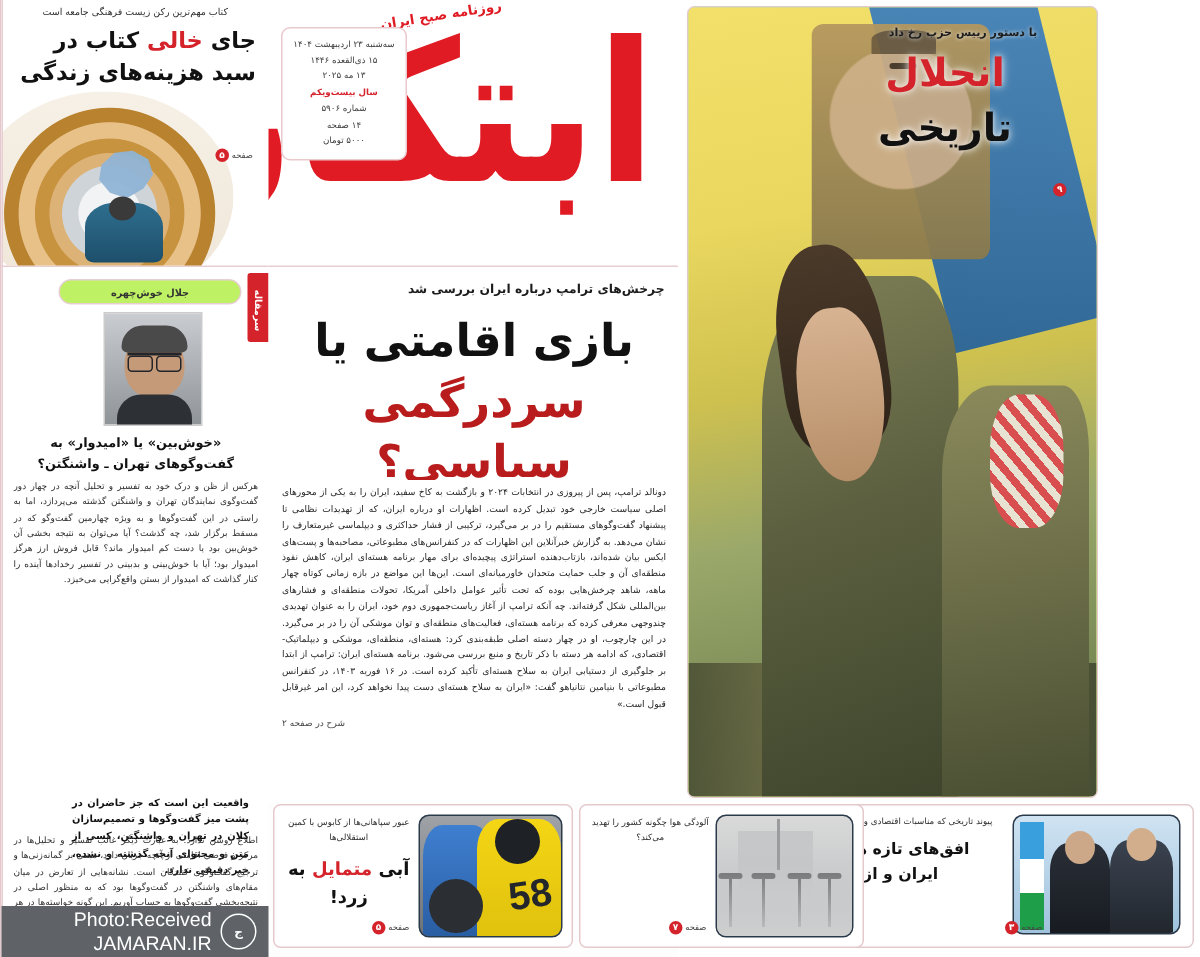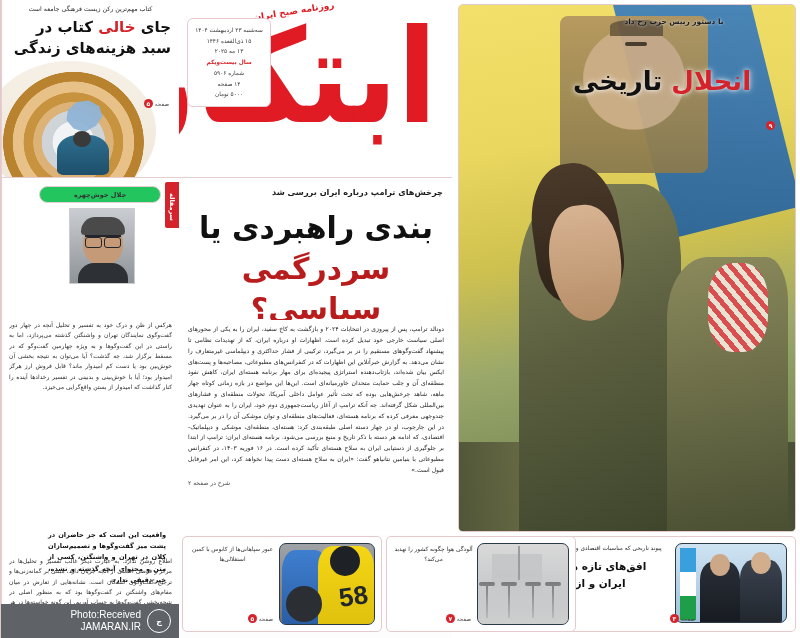--- a/index.html
+++ b/index.html
@@ -152,21 +152,21 @@
     position: absolute; right: 0; top: 4px;
     background: #d5232b; color: #fff;
     font-size: 6.5px; font-weight: bold;
     padding: 7px 3px; writing-mode: vertical-rl;
     border-radius: 2px 0 0 2px; height: 46px;
   }
   .op-pill {
     position: absolute; right: 18px; top: 8px;
     width: 122px; height: 17px;
     border: 1px solid #e6ced2; border-radius: 9px;
-    background: #22c55e;
+    background: #bef264;
     display: flex; align-items: center; justify-content: center;
     font-size: 6.5px; color: #333; font-weight: bold;
   }
   .op-photo {
     position: absolute; right: 44px; top: 30px;
     width: 66px; height: 76px;
     border: 1px solid #ccc;
     background: linear-gradient(#c9ccd1, #8f9499);
     overflow: hidden;
   }
@@ -233,28 +233,28 @@
     width: 178px; height: 34px;
     background: #5f6368;
     display: flex; align-items: center; gap: 6px; padding: 0 8px;
   }
   .wm-logo {
     width: 24px; height: 24px; border-radius: 50%;
     border: 1.5px solid #fff; color: #fff;
     display: flex; align-items: center; justify-content: center;
     font-size: 8px; font-weight: bold;
   }
-  .wm-text { color: #fff; font-size: 10px; line-height: 1.25; font-family: "Liberation Sans", sans-serif; }
+  .wm-text { color: #fff; font-size: 13px; line-height: 1.25; font-family: "Liberation Sans", sans-serif; }
 
   
   .right { position: absolute; left: 452px; top: 0; width: 348px; height: 638px; background: #fff; }
 
   .hero {
     position: absolute; left: 6px; top: 4px;
-    width: 338px; height: 528px;
+    width: 274px; height: 528px;
     border: 1px solid #e4cacd; border-radius: 5px;
     overflow: hidden; background: #bef264;
   }
   .hero-sky {
     position: absolute; inset: 0;
     background: linear-gradient(170deg,#f3e06a 0%, #e9d75f 26%, #cfc14f 46%, #9aa86a 64%, #5f7346 100%);
   }
   .hero-flagblue {
     position: absolute; left: 54%; top: -4%;
     width: 40%; height: 46%;
@@ -310,21 +310,20 @@
   .hero-kicker {
     position: absolute; right: 16px; top: 12px; left: 110px;
     font-size: 7.4px; color: #1d1d1d; font-weight: bold; text-align: center;
     text-shadow: 0 0 3px rgba(255,255,255,.85);
   }
   .hero-h1 {
     position: absolute; right: 14px; top: 26px; left: 84px;
     font-size: 26px; font-weight: bold; color: #111;
     text-align: center; line-height: 1.42;
     text-shadow: 0 0 4px rgba(255,255,255,.8), 0 0 8px rgba(255,255,255,.55);
-    margin-top: 32px;
   }
   .hero-h1 .red { color: #d5232b; }
   .hero-badge { position: absolute; right: 20px; top: 108px; }
 
   
   .panel {
     position: absolute; bottom: 6px; height: 96px;
     border: 1px solid #e4cacd; border-radius: 5px;
     background: #fff; overflow: hidden;
   }
@@ -425,34 +424,35 @@
         <div class="red">سال بیست‌ویکم</div>
         <div>شماره ۵۹۰۶</div>
         <div>۱۴ صفحه</div>
         <div>۵۰۰۰ تومان</div>
       </div>
     </div>
 
     <div class="lead">
       <div class="lead-kicker">چرخش‌های ترامپ درباره ایران بررسی شد</div>
       <div class="lead-h1">
-        <div>بندی راهبردی یا</div>
+        <div>بازی اقامتی یا</div>
         <div class="red">سردرگمی سیاسی؟</div>
       </div>
     </div>
 
     <div class="opinion">
       <div class="op-tab">سرمقاله</div>
       <div class="op-pill">جلال خوش‌چهره</div>
       <div class="op-photo">
         <div class="op-face"></div>
         <div class="op-hair"></div>
         <div class="op-glass"></div>
         <div class="op-body"></div>
       </div>
+      <div class="op-title">«خوش‌بین» یا «امیدوار» به گفت‌وگوهای تهران ـ واشنگتن؟</div>
       <div class="op-text">هرکس از ظن و درک خود به تفسیر و تحلیل آنچه در چهار دور گفت‌وگوی نمایندگان تهران و واشنگتن گذشته می‌پردازد، اما به راستی در این گفت‌وگوها و به ویژه چهارمین گفت‌وگو که در مسقط برگزار شد، چه گذشت؟ آیا می‌توان به نتیجه بخشی آن خوش‌بین بود یا دست کم امیدوار ماند؟ قابل فروش ارز هرگز امیدوار بود؛ آیا با خوش‌بینی و بدبینی در تفسیر رخدادها آینده را کنار گذاشت که امیدوار از بستن واقع‌گرایی می‌خیزد.</div>
       <div class="op-title2">واقعیت این است که جز حاضران در پشت میز گفت‌وگوها و تصمیم‌سازان کلان در تهران و واشنگتن، کسی از متن و محتوای آنچه گذشته و نشده، خبر دقیقی ندارد.</div>
       <div class="op-text2">اطلاع روشن ندارد. به عبارت دیگر غالب تفسیر و تحلیل‌ها در مرکز و فرضی اقامتی از آنچه جریان دارد، مبتنی بر گمانه‌زنی‌ها و ترجیح گفت‌وگوی کنندگان است. نشانه‌هایی از تعارض در میان مقام‌های واشنگتن در گفت‌وگوها بود که به منظور اصلی در نتیجه‌بخشی گفت‌وگوها به حساب آوریم. این گونه خواسته‌ها در هر مذاکره بر سر اختلافات میان دو طرف امری معمول است، اما این که آیا طرح یک‌جانبه آن مورد قبول طرف دیگر قرار می‌گیرد یا نه؟ به شکل و موقعیت طرف‌ها بستگی دارد. تهران هرگز خود را در موقعیتی ندیده و نمی‌بیند که بخواهد تن به خواسته‌هایی دهد که با اصول و اعتبار آن مغایرت دارد. اصول گفت‌وگو و یا مذاکره برپایه چانه‌زنی و مهارتی است که هریک از طرفین به کار می‌گیرند.</div>
     </div>
 
     <div class="article">
       <p>دونالد ترامپ، پس از پیروزی در انتخابات ۲۰۲۴ و بازگشت به کاخ سفید، ایران را به یکی از محورهای اصلی سیاست خارجی خود تبدیل کرده است. اظهارات او درباره ایران، که از تهدیدات نظامی تا پیشنهاد گفت‌وگوهای مستقیم را در بر می‌گیرد، ترکیبی از فشار حداکثری و دیپلماسی غیرمتعارف را نشان می‌دهد. به گزارش خبرآنلاین این اظهارات که در کنفرانس‌های مطبوعاتی، مصاحبه‌ها و پست‌های ایکس بیان شده‌اند، بازتاب‌دهنده استراتژی پیچیده‌ای برای مهار برنامه هسته‌ای ایران، کاهش نفوذ منطقه‌ای آن و جلب حمایت متحدان خاورمیانه‌ای است. این‌ها این مواضع در بازه زمانی کوتاه چهار ماهه، شاهد چرخش‌هایی بوده که تحت تأثیر عوامل داخلی آمریکا، تحولات منطقه‌ای و فشارهای بین‌المللی شکل گرفته‌اند. چه آنکه ترامپ از آغاز ریاست‌جمهوری دوم خود، ایران را به عنوان تهدیدی چندوجهی معرفی کرده که برنامه هسته‌ای، فعالیت‌های منطقه‌ای و توان موشکی آن را در بر می‌گیرد. در این چارچوب، او در چهار دسته اصلی طبقه‌بندی کرد: هسته‌ای، منطقه‌ای، موشکی و دیپلماتیک-اقتصادی، که ادامه هر دسته با ذکر تاریخ و منبع بررسی می‌شود. برنامه هسته‌ای ایران: ترامپ از ابتدا بر جلوگیری از دستیابی ایران به سلاح هسته‌ای تأکید کرده است. در ۱۶ فوریه ۱۴۰۳، در کنفرانس مطبوعاتی با بنیامین نتانیاهو گفت: «ایران به سلاح هسته‌ای دست پیدا نخواهد کرد، این امر غیرقابل قبول است.»</p>
       <div class="article-more">شرح در صفحه ۲</div>
     </div>
 
@@ -518,20 +518,28 @@
   <div class="panel2" id="panel-sport">
     <div class="p-img">
       <div class="sp-blue"></div>
       <div class="sp-yel"></div>
       <div class="sp-h1"></div>
       <div class="sp-h2"></div>
       <div class="sp-num">58</div>
     </div>
     <div class="p-txt">
       <div class="p-kick">عبور سپاهانی‌ها از کابوس با کمین استقلالی‌ها</div>
+      <div class="p-head">
+        <div>
+          <span>آبی</span>
+          <span class="red">متمایل</span>
+          <span>به</span>
+        </div>
+        <div>زرد!</div>
+      </div>
     </div>
     <div class="p-badge">
       <span>صفحه</span>
       <span class="dot">۵</span>
     </div>
   </div>
 
   <div class="panel2" id="panel-poll">
     <div class="p-img">
       <div class="po-bld"></div>

